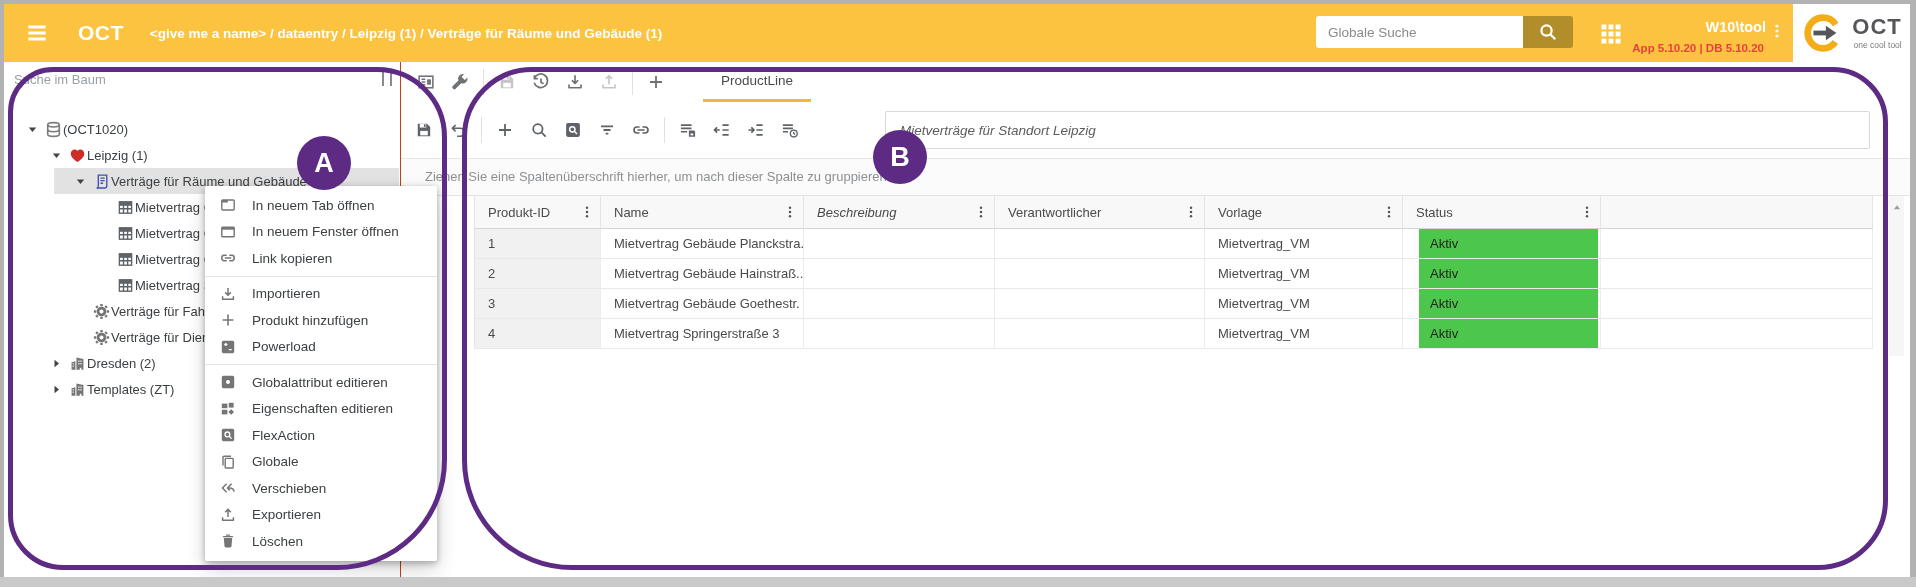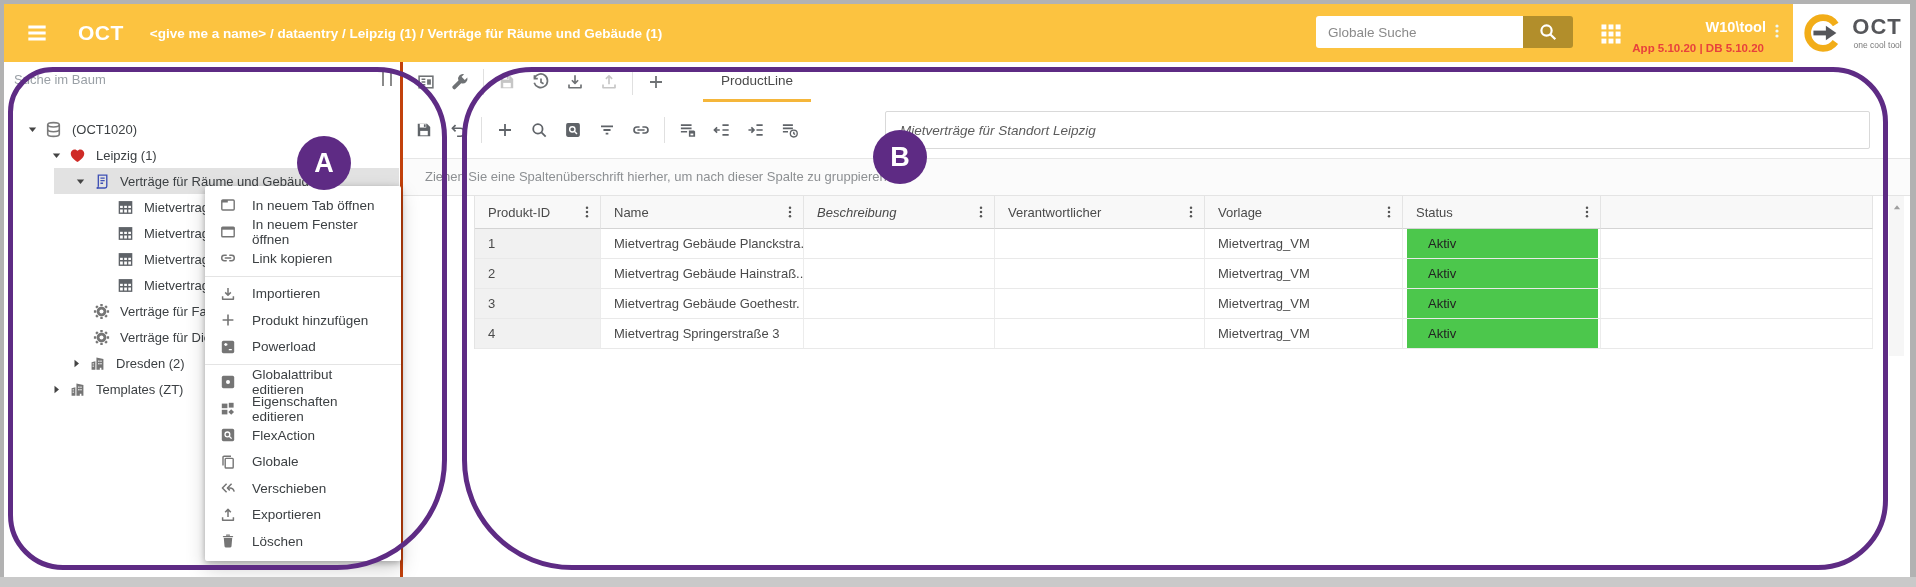--- a/index.html
+++ b/index.html
@@ -26,36 +26,36 @@
   .apps-btn{position:absolute;left:1598px;top:21px;width:26px;height:26px;color:#fff;cursor:pointer;z-index:5;}
   .user-name{position:absolute;left:1628px;top:19px;width:138px;text-align:right;color:#fff;font-weight:bold;font-size:14.5px;z-index:5;}
   .user-kebab{position:absolute;left:1768px;top:22px;width:18px;height:18px;color:#eef9f9;cursor:pointer;z-index:5;}
   .version{position:absolute;left:1608px;top:42px;width:156px;text-align:right;color:#e8413c;font-weight:bold;font-size:11.5px;z-index:5;}
   .logo-panel{position:absolute;left:1793px;top:4px;width:117px;height:58px;background:#fff;display:flex;align-items:center;justify-content:center;gap:7px;z-index:6;}
   .logo-txt{display:flex;flex-direction:column;align-items:flex-end;line-height:1;}
   .logo-oct{font-size:22px;font-weight:bold;color:#55565a;letter-spacing:1px;}
   .logo-tag{font-size:8.5px;color:#7a7a7a;margin-top:3px;}
 
   
-  .tree-panel{position:absolute;left:4px;top:62px;width:396px;bottom:10px;background:#fff;border-right:3px solid #c2410c;z-index:10;}
+  .tree-panel{position:absolute;left:4px;top:62px;width:396px;bottom:10px;background:#fff;border-right:1px solid #c2410c;z-index:10;}
   .tree-search{position:relative;height:34px;}
   .tree-search input{width:100%;height:100%;border:0;outline:0;padding:0 30px 0 10px;font-size:13px;color:#444;font-family:inherit;box-sizing:border-box;}
   .tree-search input::placeholder{color:#9aa0a6;}
   .splitter{position:absolute;right:8px;top:10px;width:6px;height:14px;border-left:2px solid #8a8a8a;border-right:2px solid #8a8a8a;cursor:col-resize;}
   .tree-list{position:absolute;left:0;right:1px;top:54px;}
   .tree-row{position:relative;height:26px;display:flex;align-items:center;font-size:13px;color:#3c4043;cursor:pointer;white-space:nowrap;overflow:hidden;}
   .tree-row.selected{background:linear-gradient(to right,transparent 50px,#e2e2e2 50px);}
   .caret-slot{width:20px;height:18px;display:flex;align-items:center;justify-content:center;color:#444;flex:0 0 20px;}
-  .tree-row .lbl{margin-left:9px;}
+  .tree-row .lbl{}
   .tree-row .ic{margin-left:4px;}
   .tic-database{color:#7a7a7a}.tic-heart{color:#cf2b27}.tic-contract{color:#3f51b5}
   .tic-table{color:#5f6368}.tic-gear{color:#757575}.tic-building{color:#757575}
 
   
-  .ctx-menu{position:absolute;left:205px;top:186px;width:196px;background:#fff;z-index:80;padding:6px 0;border-radius:2px;
+  .ctx-menu{position:absolute;left:205px;top:186px;width:232px;background:#fff;z-index:80;padding:6px 0;border-radius:2px;
             box-shadow:0 2px 6px rgba(0,0,0,.28),0 8px 20px rgba(0,0,0,.18);}
   .ctx-item{display:flex;align-items:center;height:26.5px;padding:0 14px;gap:15px;font-size:13.5px;color:#3c4043;cursor:pointer;}
   .ctx-item .ic{color:#757575;}
   .ctx-div{height:1px;background:#e4e4e4;margin:4px 0;}
 
   
   .tb1{position:absolute;left:401px;top:62px;right:6px;height:40px;display:flex;align-items:center;background:#fff;z-index:8;}
   .tb2{position:absolute;left:401px;top:102px;right:6px;height:56px;display:flex;align-items:center;background:#fff;border-bottom:1px solid #e6e6e6;z-index:8;}
   .tb-btn{width:34px;height:34px;display:flex;align-items:center;justify-content:center;color:#6f7275;cursor:pointer;flex:0 0 auto;}
   .tb-btn.muted{color:#c6c6c6;}
@@ -74,21 +74,21 @@
   
   .grid{position:absolute;left:474px;top:196px;z-index:7;border-left:1px solid #e4e4e4;}
   .g-hdr{display:flex;height:33px;background:#f8f8f8;}
   .th{display:flex;align-items:center;justify-content:space-between;padding:0 5px 0 13px;box-sizing:border-box;
       border-right:1px solid #e4e4e4;border-bottom:1px solid #d4d4d4;font-size:13px;color:#4a4a4a;cursor:pointer;}
   .tr{display:flex;height:30px;cursor:pointer;}
   .td{display:flex;align-items:center;padding-left:13px;box-sizing:border-box;border-right:1px solid #ececec;
       border-bottom:1px solid #e9e9e9;font-size:13px;color:#4a4a4a;overflow:hidden;white-space:nowrap;}
   .td.idcell{background:#f1f1f1;}
   .td.statuscell{padding:0;}
-  .chip{flex:1;height:34px;margin:1px 2px 1px 4px;display:flex;align-items:center;padding-left:21px;font-size:13px;color:#222;}
+  .chip{flex:1;height:34px;margin:1px 2px 1px 16px;display:flex;align-items:center;padding-left:11px;font-size:13px;color:#222;}
   .vscroll{position:absolute;left:1889px;top:196px;width:15px;height:160px;background:#f6f6f6;z-index:7;display:flex;justify-content:center;}
   .vscroll .ic{margin-top:5px;color:#9e9e9e;cursor:pointer;}
 
   
   .ann-rect{position:absolute;border:5px solid #5e2b84;box-sizing:border-box;z-index:90;pointer-events:none;}
   .ann-a{left:8px;top:67px;width:439px;height:503px;border-radius:45px 70px 110px 55px;}
   .ann-b{left:462px;top:67px;width:1426px;height:503px;border-radius:70px 55px 70px 110px;}
   .ann-circle{position:absolute;width:54px;height:54px;border-radius:50%;background:#5e2b84;color:#fff;display:flex;
               align-items:center;justify-content:center;font-size:27px;font-weight:bold;z-index:95;}
   .ann-ca{left:297px;top:136px;}
@@ -290,21 +290,21 @@
           <span class="caret-slot"></span>
           <span class="ic tic-gear" style="height: 19px; width: 19px;">
             <svg viewBox="0 0 18 18">
               <path d="M9 1.8v2.2M9 14v2.2M1.8 9H4M14 9h2.2M3.9 3.9l1.5 1.5M12.6 12.6l1.5 1.5M14.1 3.9l-1.5 1.5M5.4 12.6l-1.5 1.5" stroke="currentColor" stroke-width="2.3" fill="none"></path>
               <circle cx="9" cy="9" r="4.6" fill="currentColor"></circle>
               <circle cx="9" cy="9" r="1.9" fill="#fff"></circle>
             </svg>
           </span>
           <span class="lbl">Verträge für Dienstleistungen</span>
         </div>
-        <div class="tree-row" style="padding-left: 60px;">
+        <div class="tree-row" style="padding-left: 40px;">
           <span class="caret-slot">
             <span class="ic" style="height: 15px; width: 15px;">
               <svg viewBox="0 0 18 18">
                 <path d="M6.6 4.6v8.8L12 9z" fill="currentColor"></path>
               </svg>
             </span>
           </span>
           <span class="ic tic-building" style="height: 19px; width: 19px;">
             <svg viewBox="0 0 18 18">
               <g fill="currentColor">

